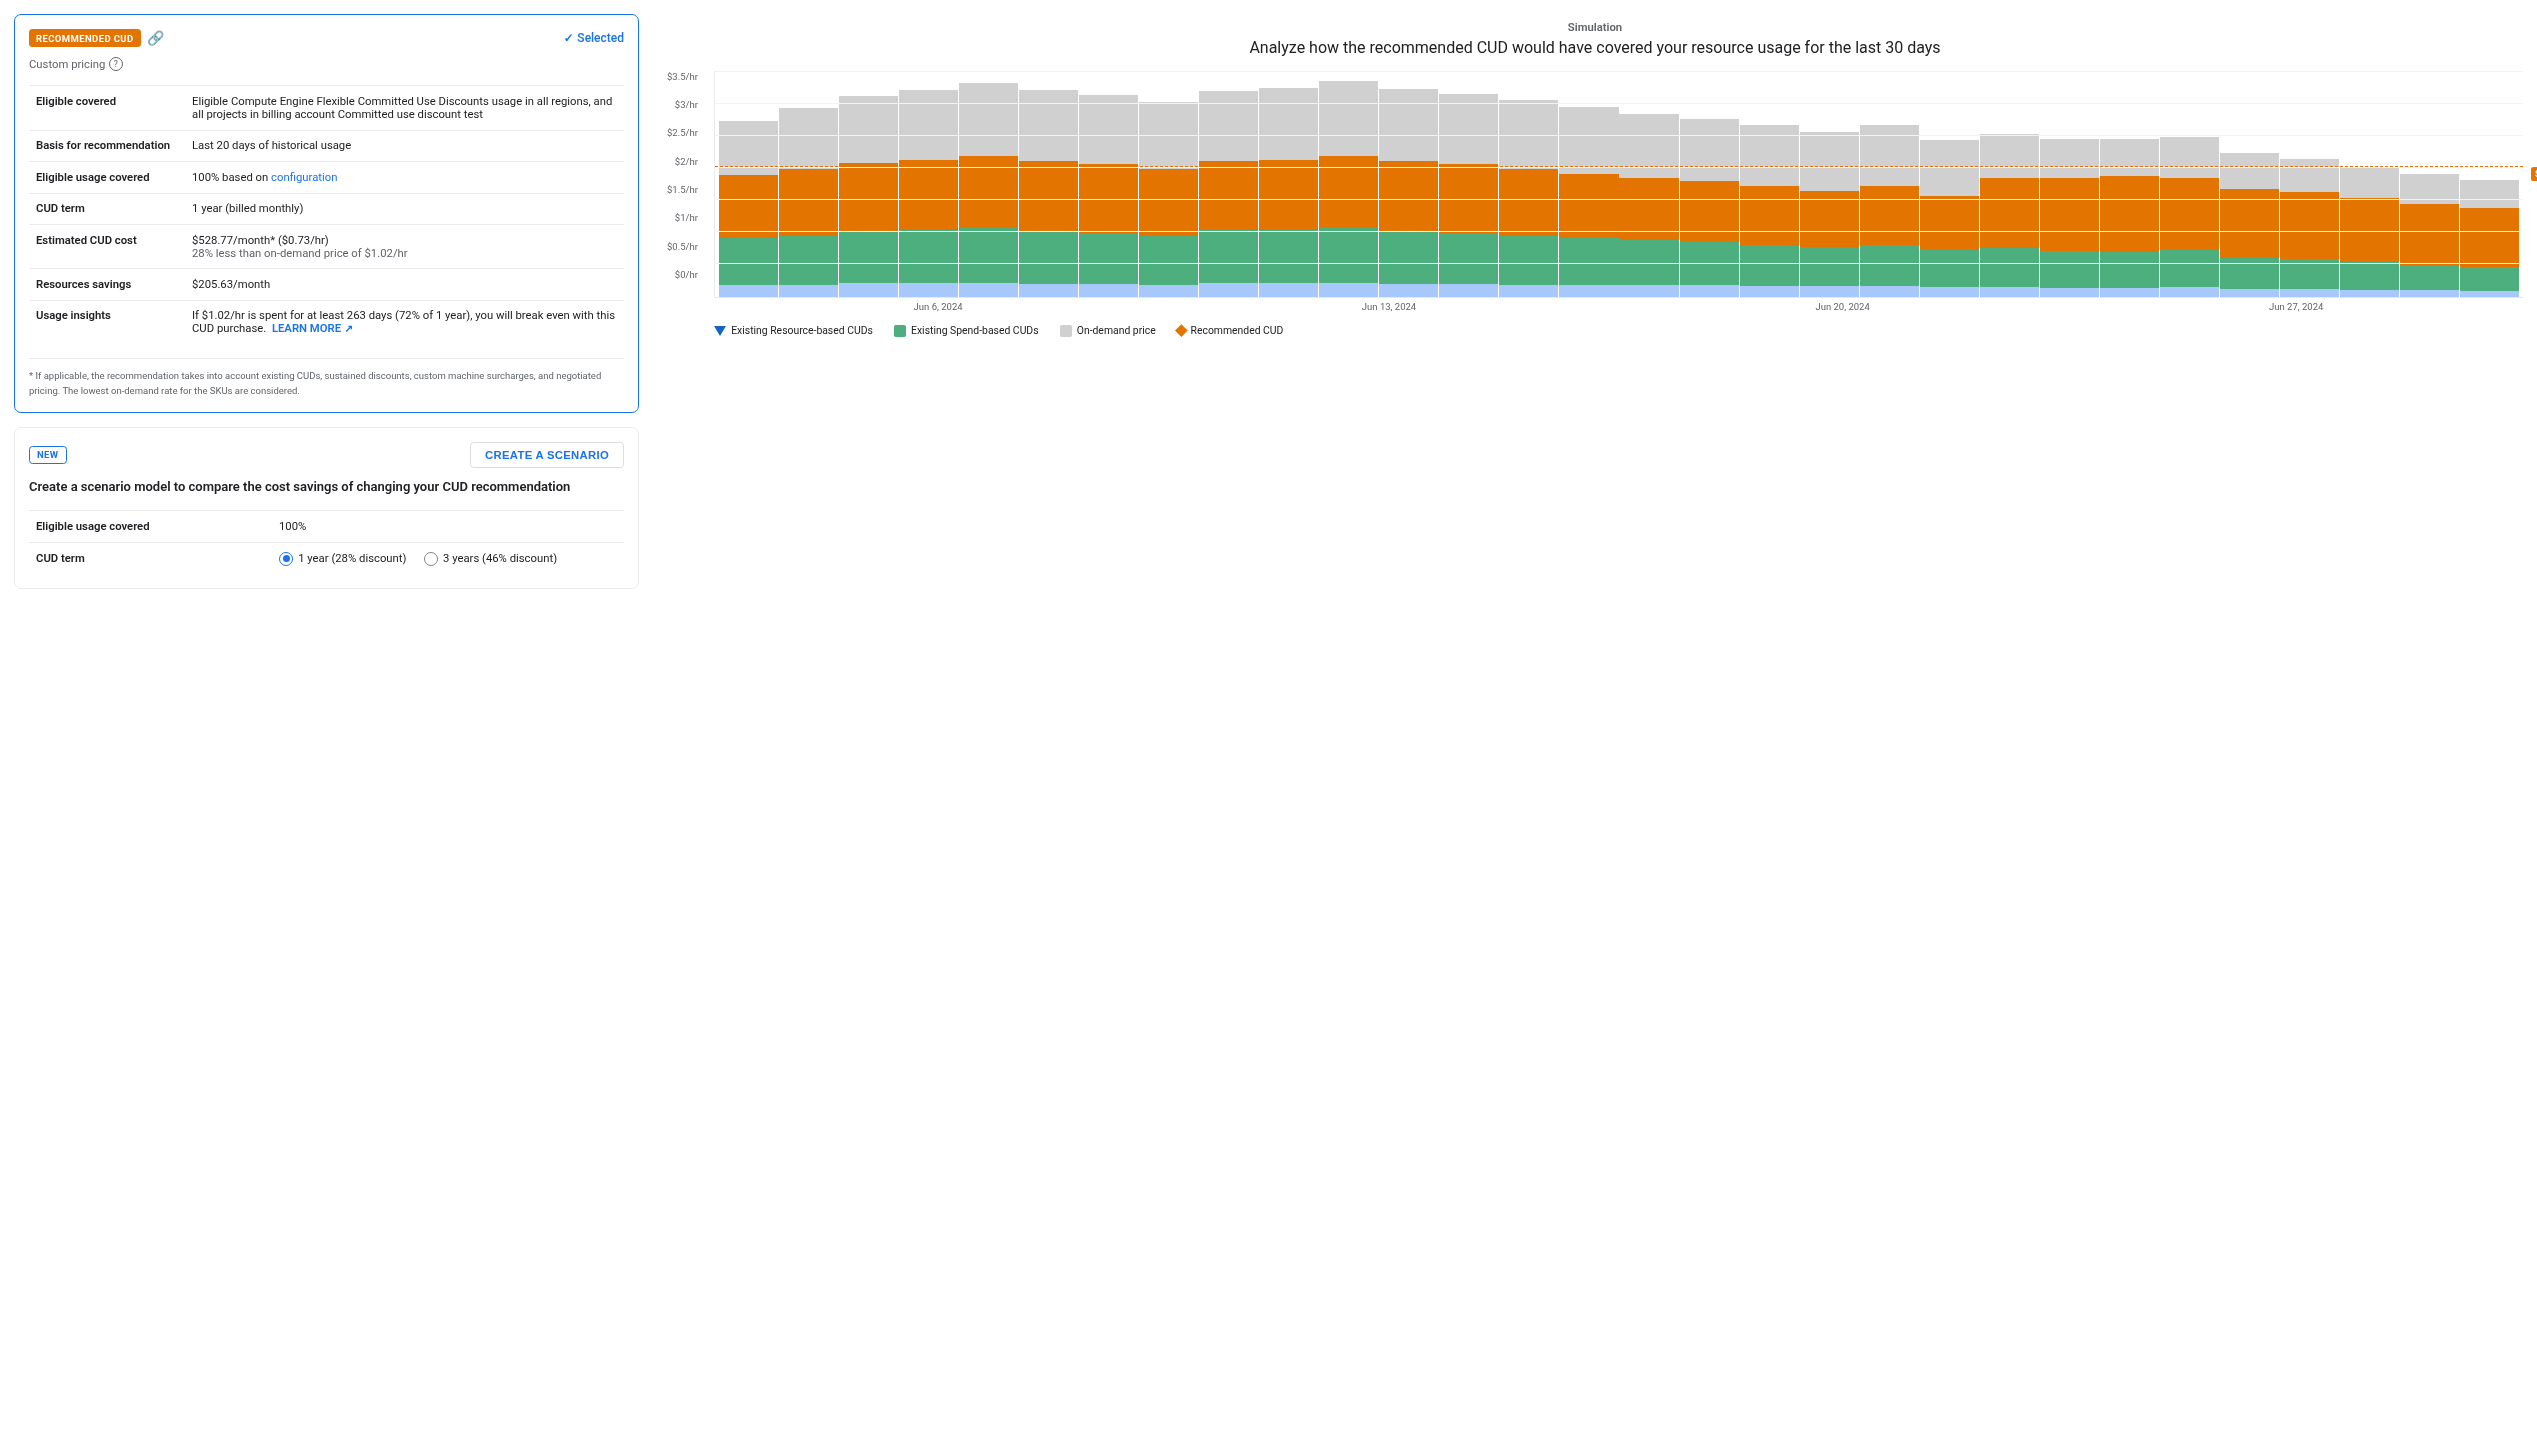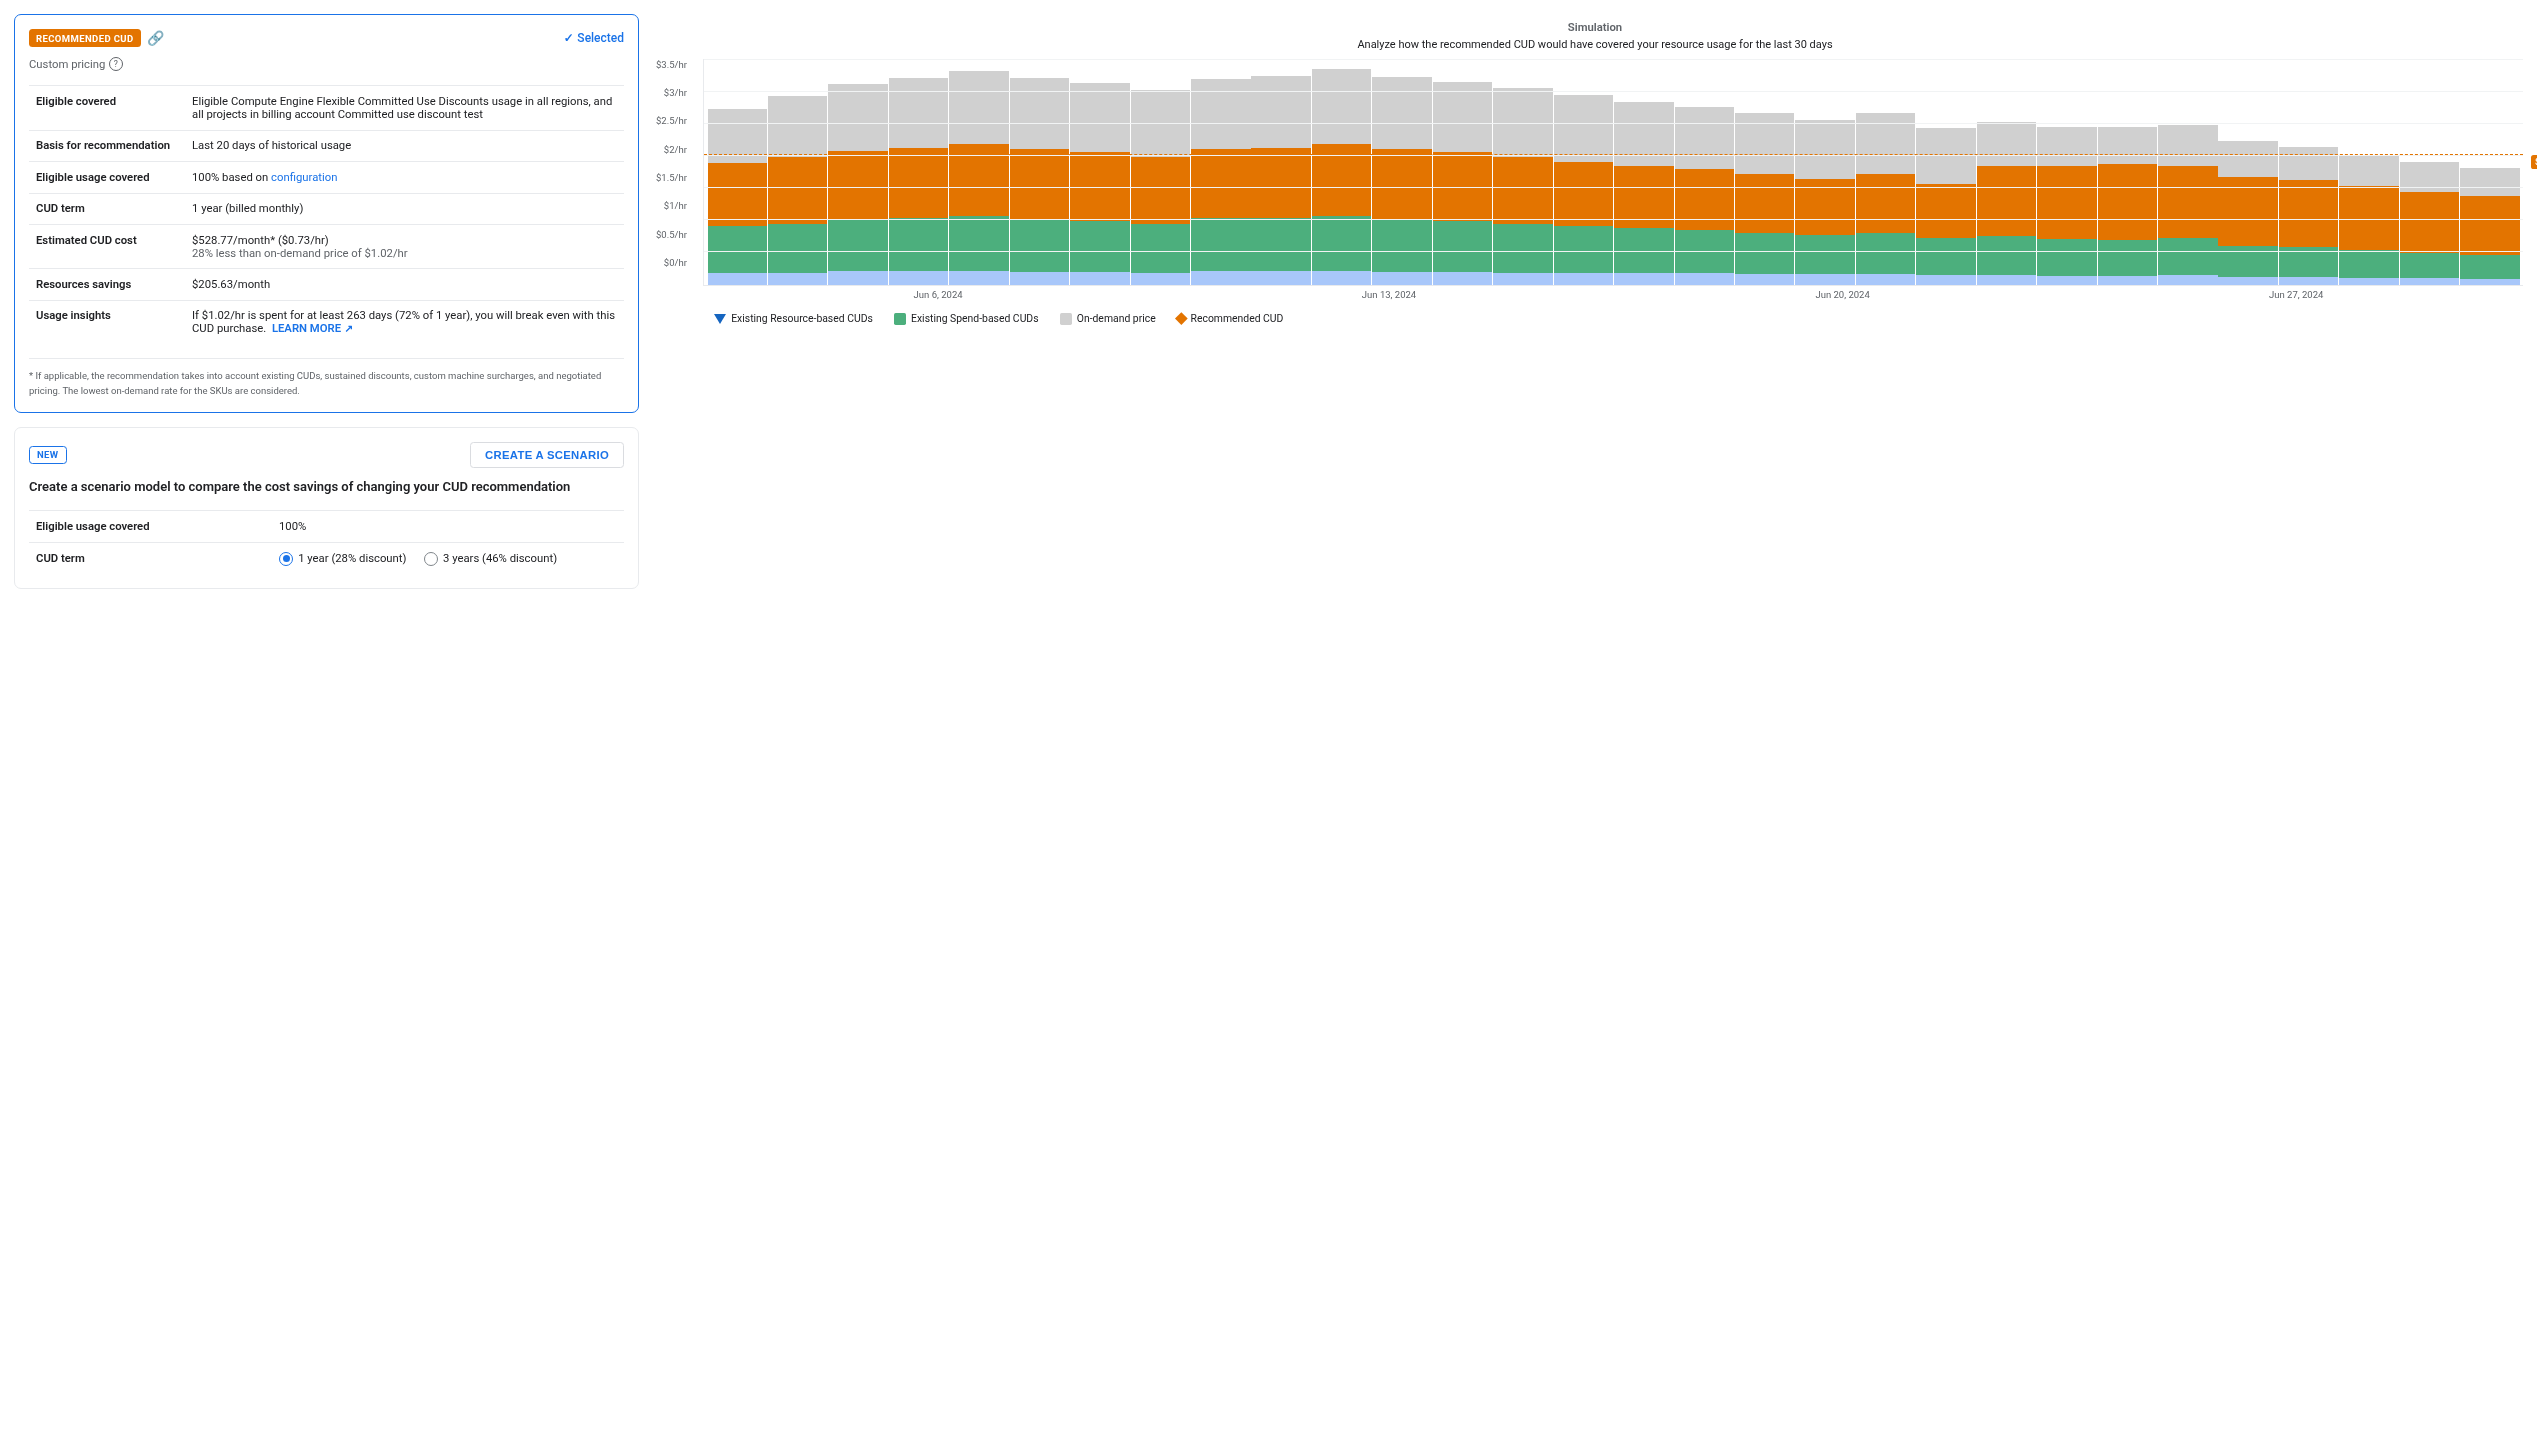--- a/index.html
+++ b/index.html
@@ -113,21 +113,21 @@
       content: '';
       width: 7px; height: 7px; border-radius: 50%;
       background: #1a73e8;
     }
     .radio-circle.unselected { border-color: #80868b; }
 
     
     .right-panel { flex: 1; padding: 7px 0 0 14px; text-align: center; }
 
     .simulation-title { font-size: 11.3px; font-weight: 600; color: #5f6368; margin-bottom: 3.5px; }
-    .simulation-subtitle { font-size: 11px; color: #202124; margin-bottom: 8px; }
+    .simulation-subtitle { font-size: 16px; color: #202124; margin-bottom: 14px; }
 
     .chart-container { width: 100%; position: relative; }
 
     .dashed-line {
       position: absolute;
       left: 0; right: 0;
       border-top: 1.7px dashed #e37400;
       pointer-events: none;
     }
 
@@ -251,21 +251,21 @@
       </table>
     </div>
   </div>
 
   <div class="right-panel">
     <div class="simulation-title">Simulation</div>
     <div class="simulation-subtitle">Analyze how the recommended CUD would have covered your resource usage for the last 30 days</div>
 
     <div class="chart-container">
 
-      <div style="display:flex; position:relative; margin-left: 36px;">
+      <div style="display:flex; position:relative; margin-left: 47px;">
 
         <div style="position:absolute; left:-47px; top:0; bottom:17.4px; display:flex; flex-direction:column; justify-content:space-between; align-items:flex-end; padding-right:5.2px; font-size:9.5px; color:#5f6368;">
           <span>$3.5/hr</span>
           <span>$3/hr</span>
           <span>$2.5/hr</span>
           <span>$2/hr</span>
           <span>$1.5/hr</span>
           <span>$1/hr</span>
           <span>$0.5/hr</span>
           <span>$0/hr</span>

